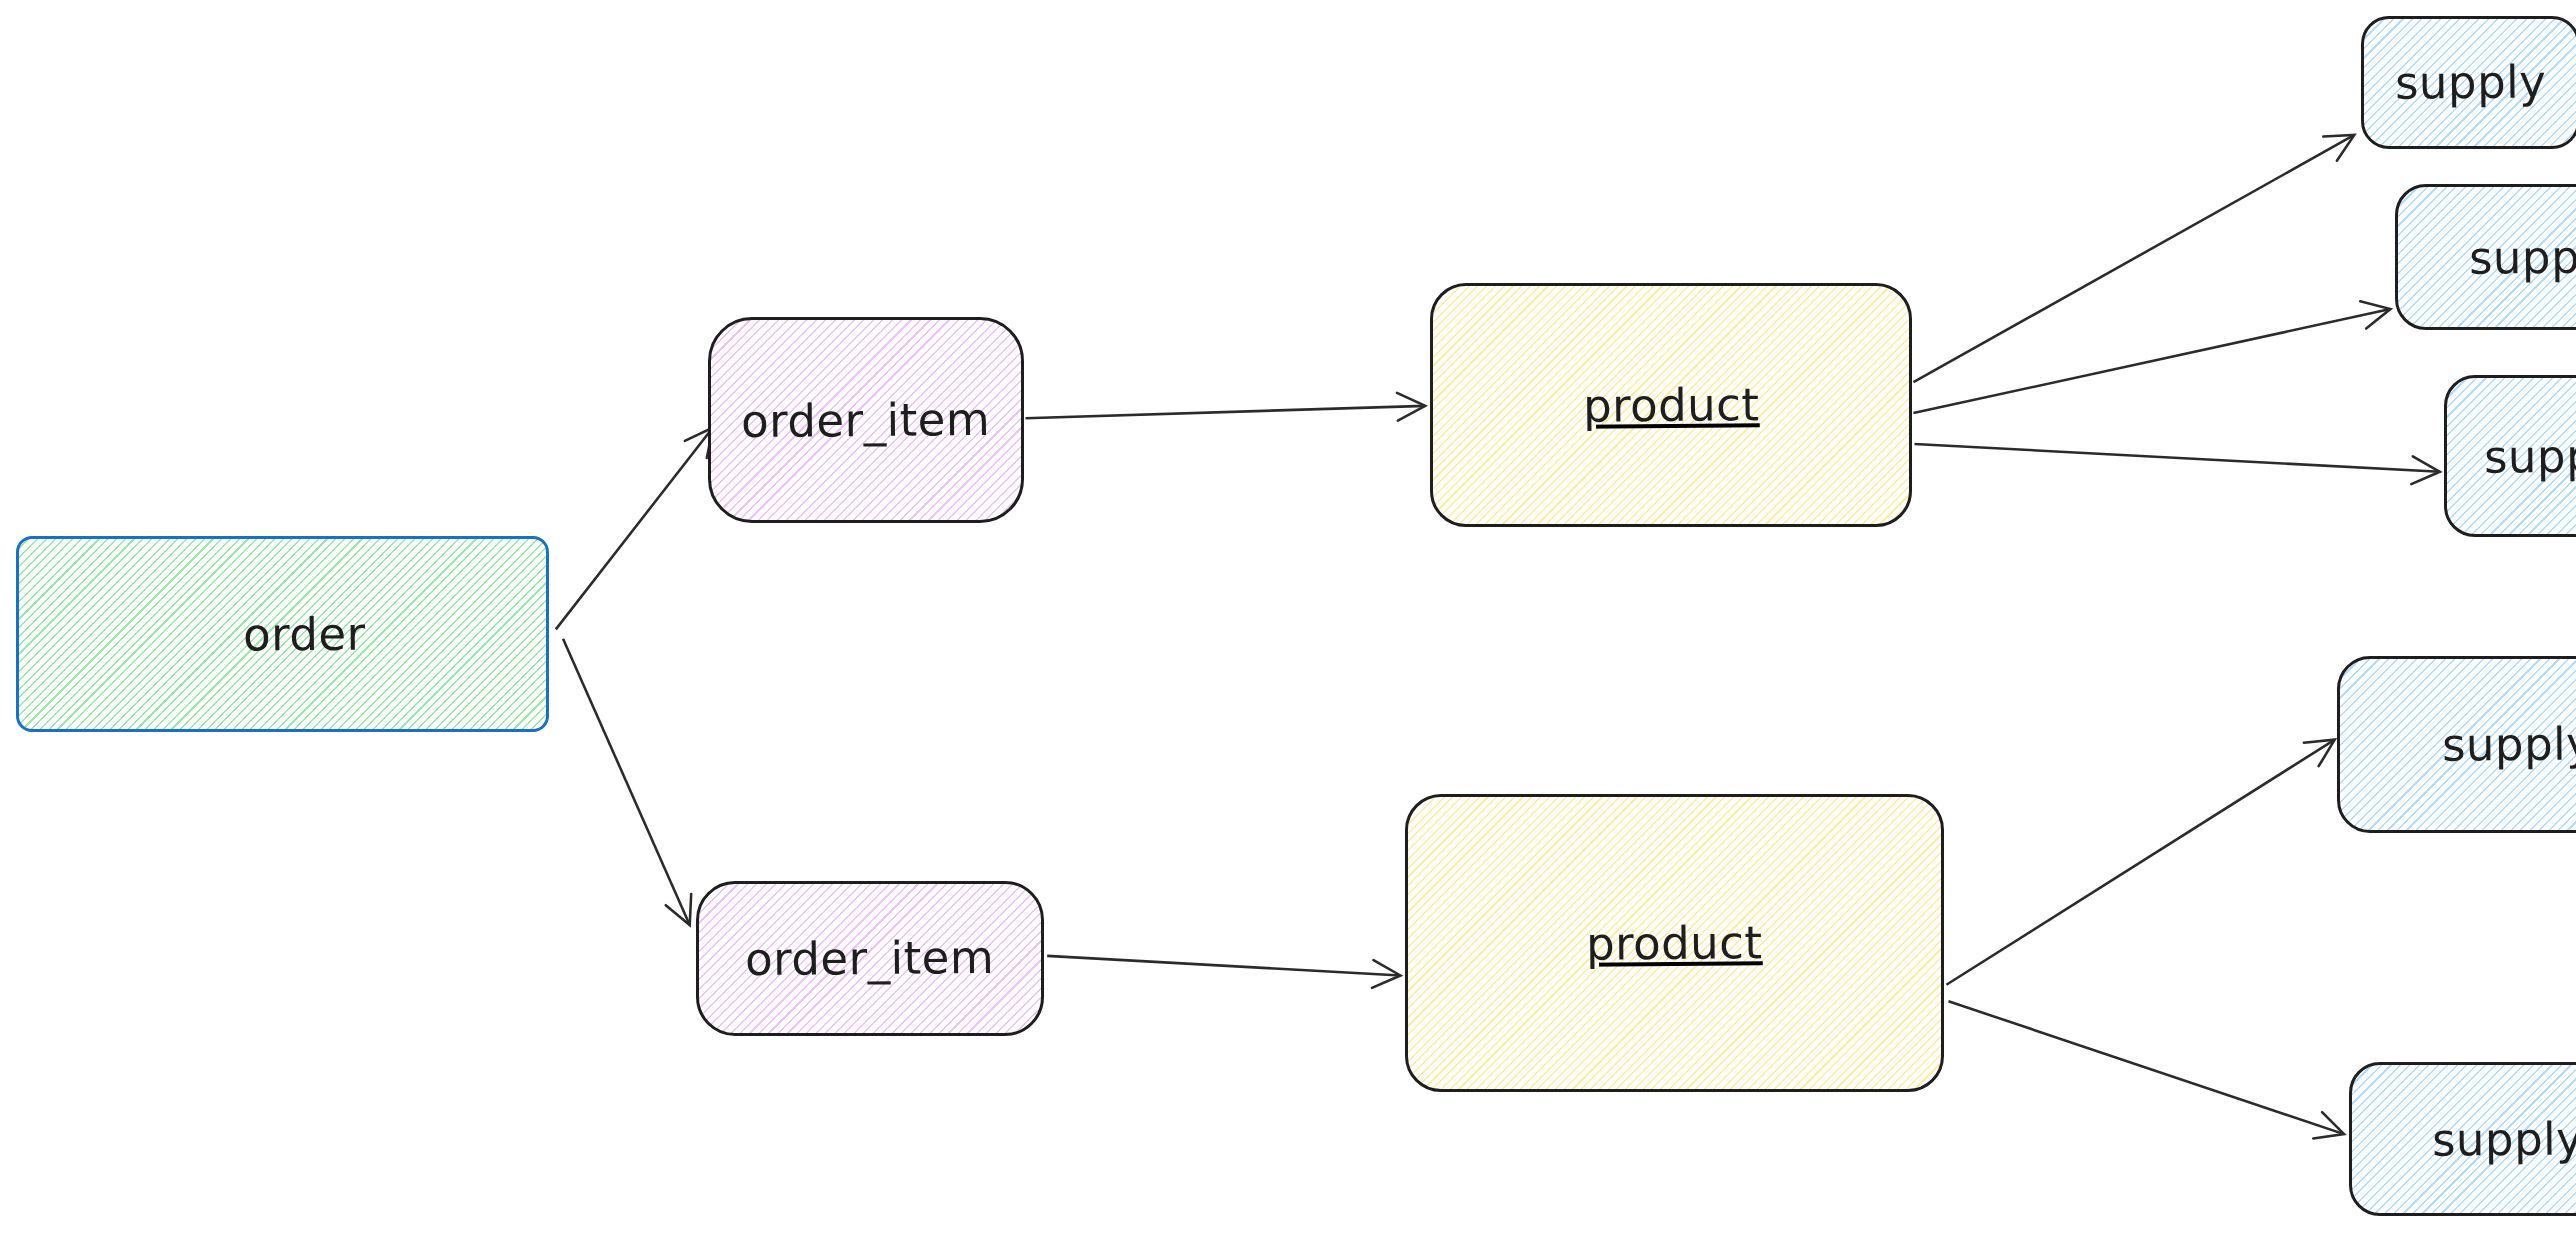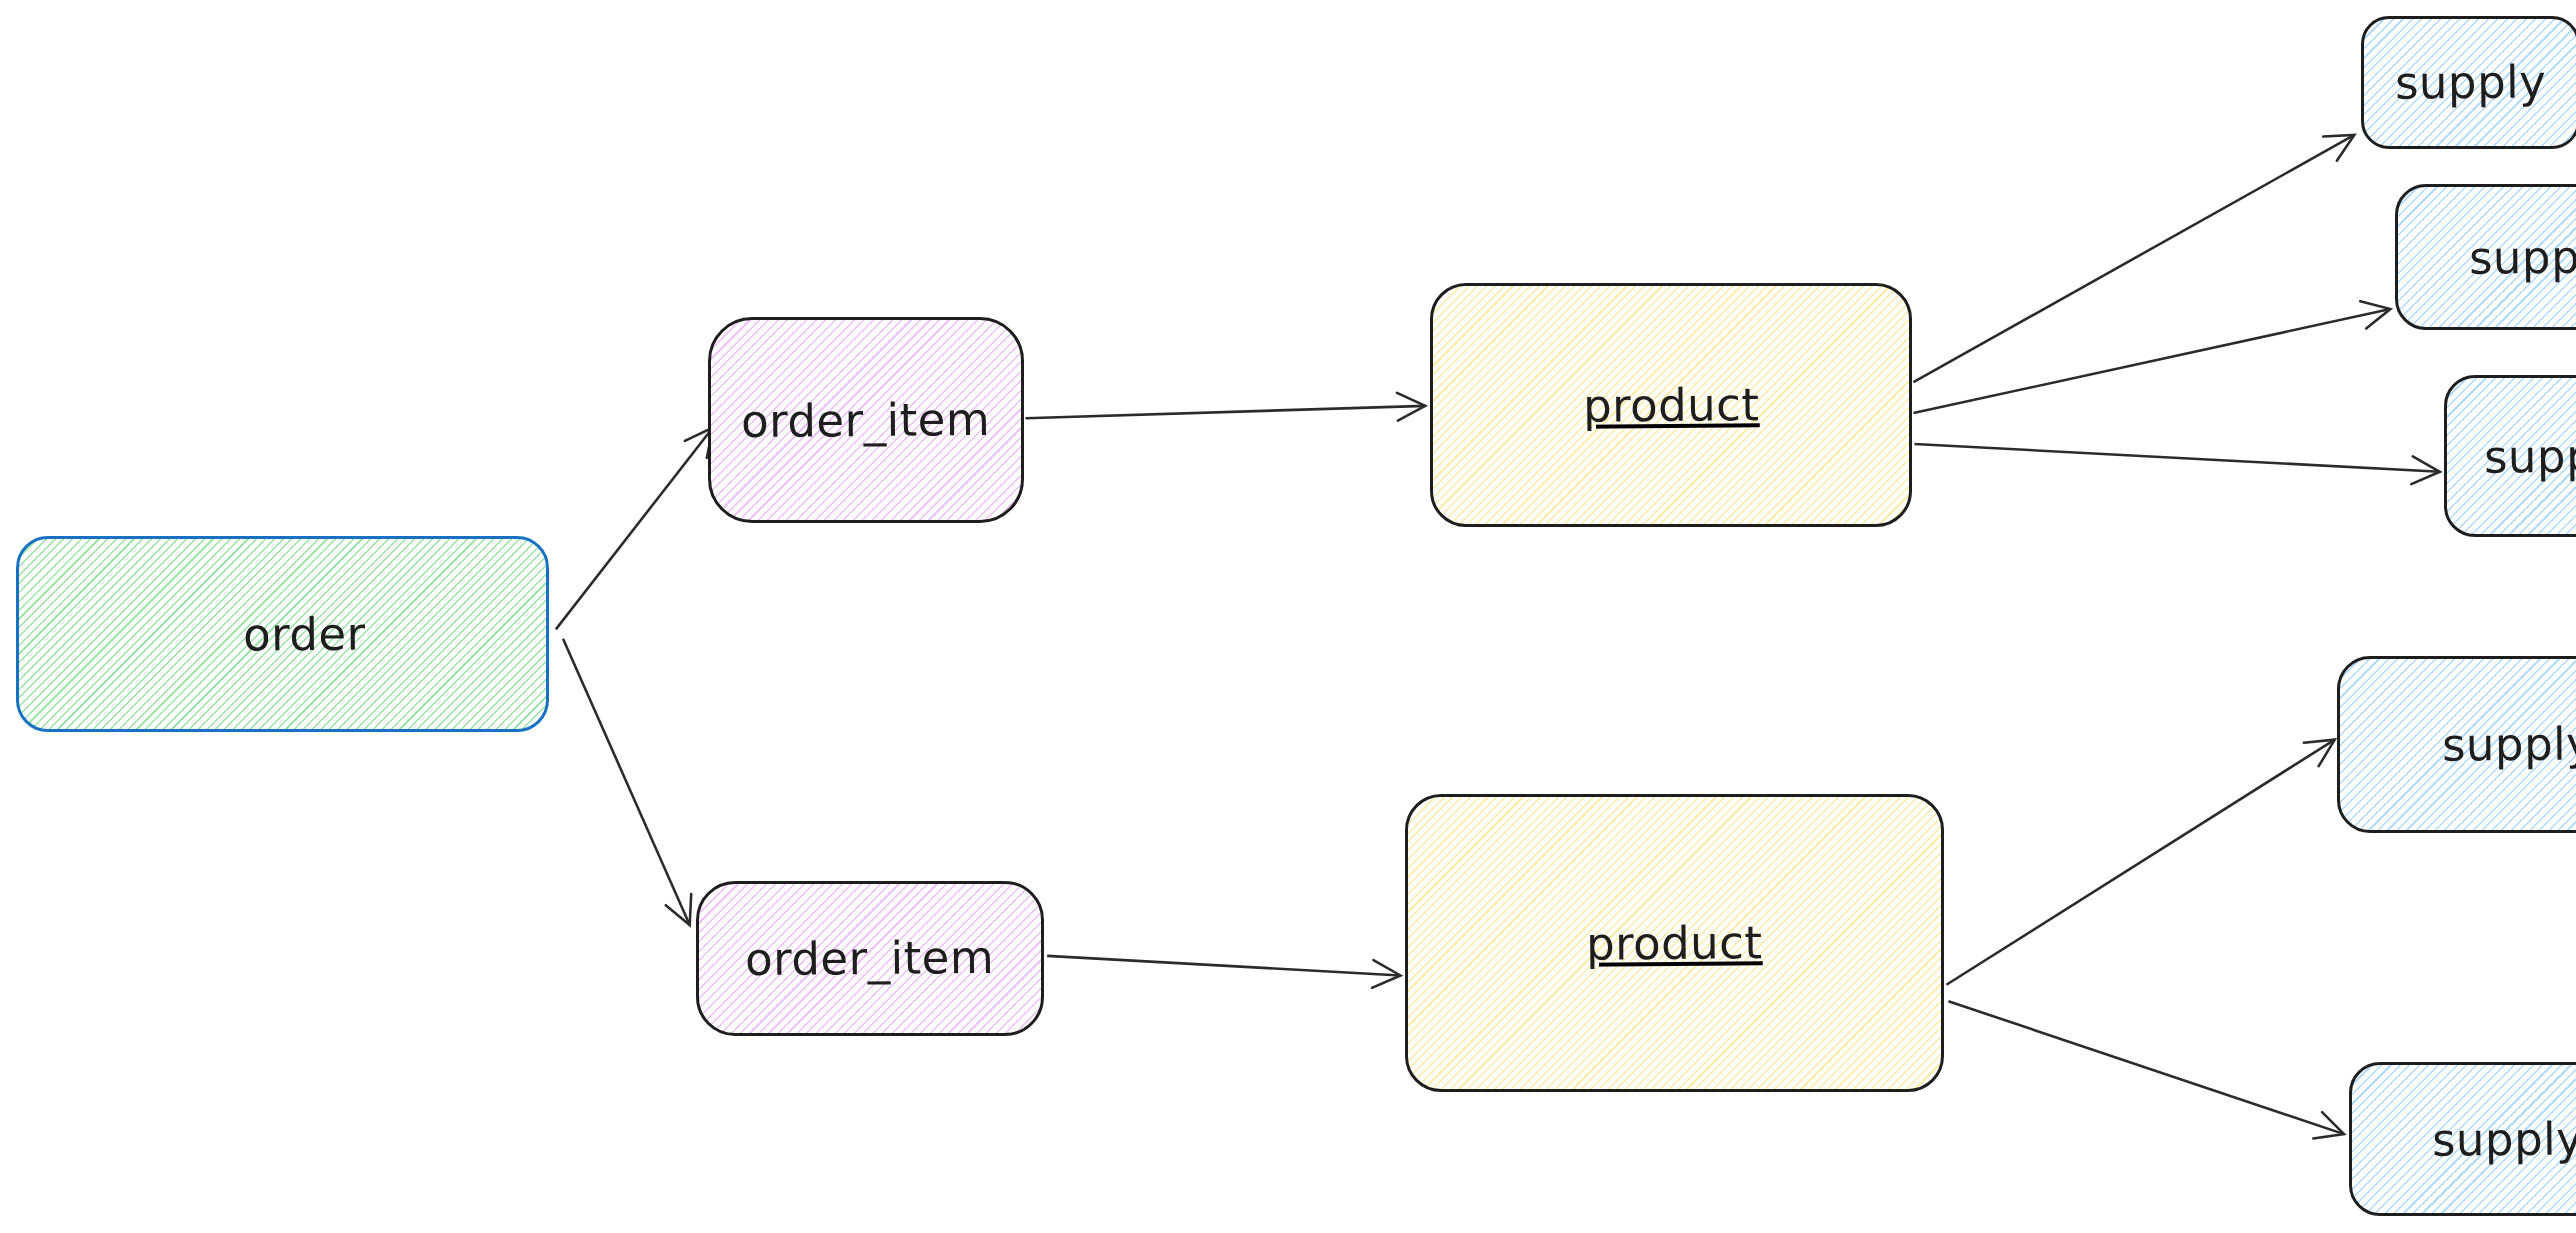--- a/index.html
+++ b/index.html
@@ -86,21 +86,21 @@
     <line x1="1092" y1="1240" x2="1338" y2="1796" marker-end="url(#ah)"></line>
     <line x1="1990" y1="812" x2="2766" y2="788" marker-end="url(#ah)"></line>
     <line x1="3714" y1="742" x2="4570" y2="262" marker-end="url(#ah)"></line>
     <line x1="3714" y1="802" x2="4640" y2="600" marker-end="url(#ah)"></line>
     <line x1="3716" y1="862" x2="4736" y2="916" marker-end="url(#ah)"></line>
     <line x1="2032" y1="1856" x2="2718" y2="1894" marker-end="url(#ah)"></line>
     <line x1="3778" y1="1912" x2="4532" y2="1436" marker-end="url(#ah)"></line>
     <line x1="3782" y1="1944" x2="4550" y2="2202" marker-end="url(#ah)"></line>
   </svg>
 
-  <div class="node fill-order" style="left:15.5px; top:536px; width:533px; height:196px; border-radius:32px;padding-left:44px;">
+  <div class="node fill-order" style="left:15.5px; top:536px; width:533px; height:196px; border-radius:16px;padding-left:44px;">
     <span class="label">order</span>
   </div>
 
   <div class="node fill-order-item" style="left:708px; top:317px; width:316px; height:206px; border-radius:44px;">
     <span class="label">order_item</span>
   </div>
 
   <div class="node fill-order-item" style="left:696px; top:881px; width:348px; height:155px; border-radius:39px;">
     <span class="label">order_item</span>
   </div>

